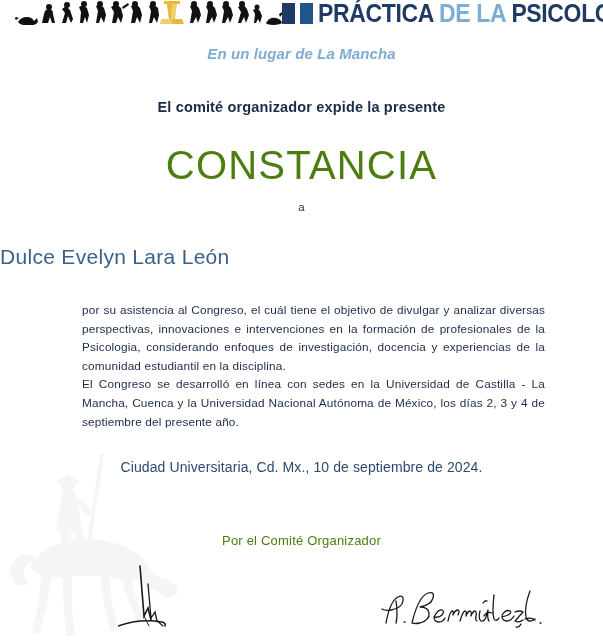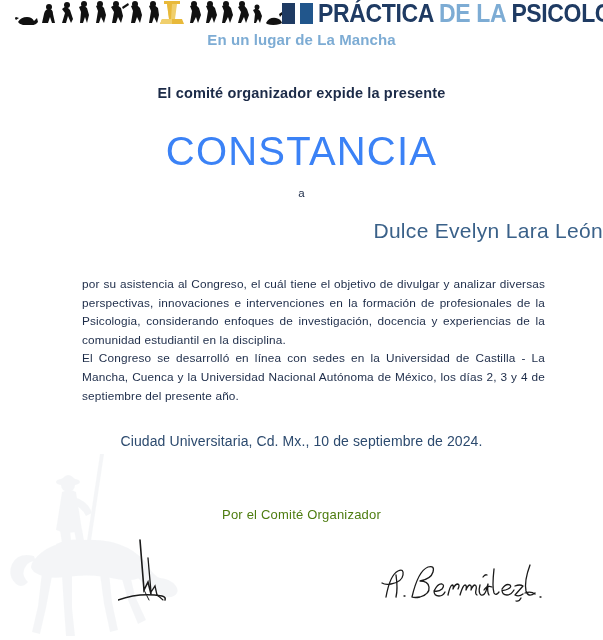--- a/index.html
+++ b/index.html
@@ -85,22 +85,23 @@
     transform: scaleX(0.92);
     transform-origin: left center;
   }
   .w-dark  { color: #1f3b63; }
   .w-light { color: #7dacd4; }
 
   .tagline {
     position: relative;
     z-index: 2;
     text-align: center;
-    margin-top: 3px;
+    margin-top: 17px;
     font-family: "Liberation Sans Narrow", "Liberation Sans", sans-serif;
+    font-style: italic;
     font-weight: bold;
     font-size: 15px;
     color: #7dacd4;
     letter-spacing: 0.1px;
   }
 
   
   .body-wrap {
     position: relative;
     z-index: 2;
@@ -114,34 +115,34 @@
     font-weight: bold;
     color: #1c2b48;
     letter-spacing: 0.15px;
   }
 
   .constancia {
     text-align: center;
     margin-top: 28px;
     font-size: 40px;
     font-weight: normal;
-    color: #3b82f6;
+    color: #4d7c0f;
     letter-spacing: 1.2px;
   }
 
   .to-a {
     text-align: center;
     margin-top: 13px;
     font-size: 11.5px;
     color: #1c2b48;
   }
 
   .recipient {
-    text-align: right;
-    margin-top: 20px;
+    text-align: left;
+    margin-top: 32px;
     font-size: 21px;
     color: #3a6189;
     letter-spacing: 0.3px;
   }
 
   .paragraphs {
     margin: 32px 58px 0 82px;
     color: #1c2b48;
   }
 

